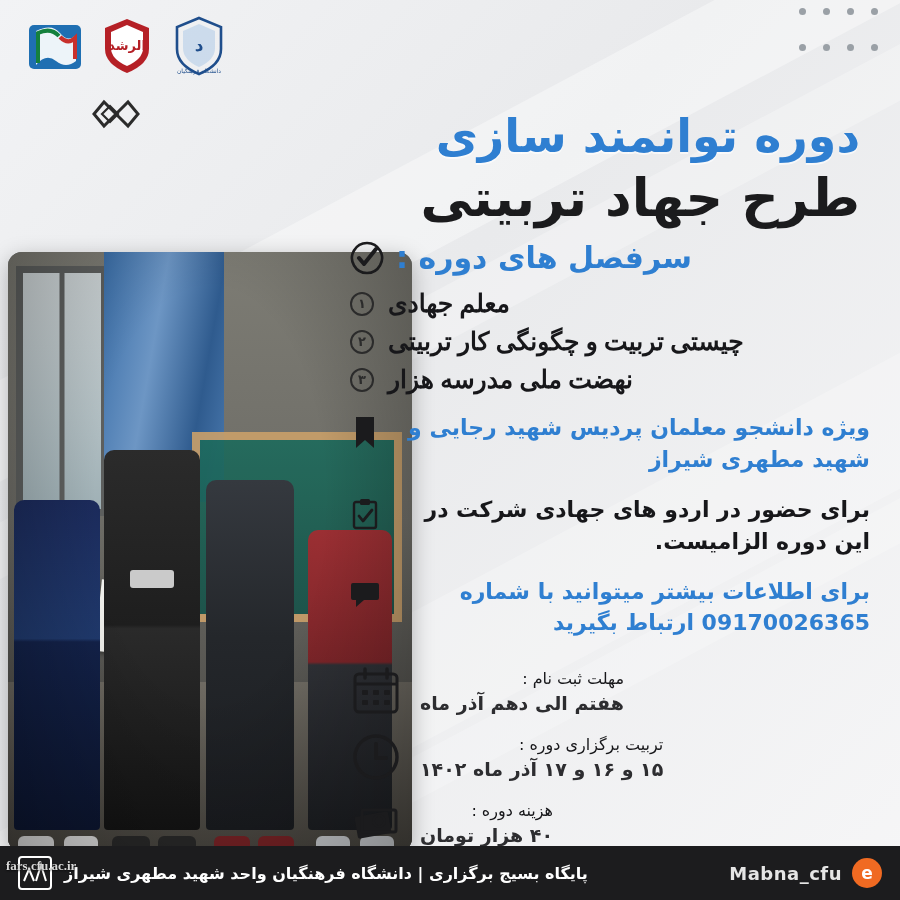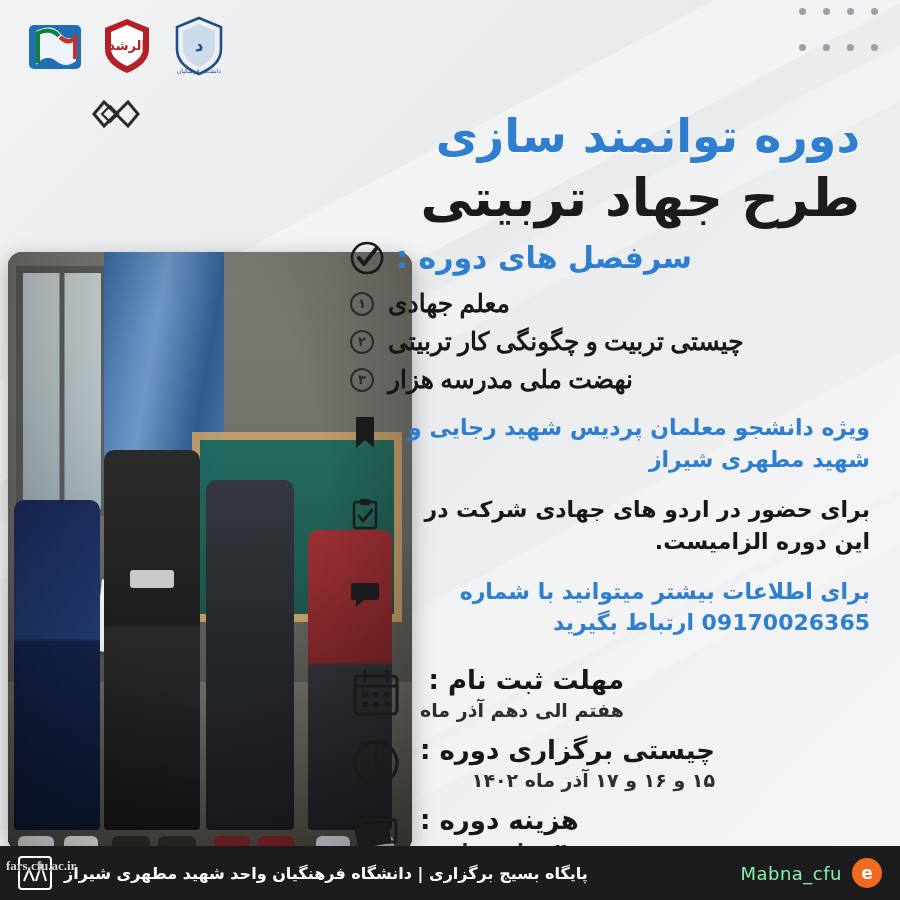--- a/index.html
+++ b/index.html
@@ -149,35 +149,35 @@
   .note.blue .n-txt { color: #2f7fd1; }
   .note.dark .n-txt { color: #17171a; }
   .note .n-ico { flex: 0 0 auto; width: 30px; display: flex; justify-content: center; padding-top: 4px; }
 
   .infos { margin-top: 26px; }
   .info-row {
     display: flex; align-items: center; justify-content: flex-end; gap: 18px;
     margin-bottom: 14px;
   }
   .info-row .i-txt { text-align: right; }
-  .info-row .i-label { font-size: 26px; font-weight: 700; color: #17171a; text-align: right; }
+  .info-row .i-label { font-size: 16px; font-weight: 400; color: #17171a; text-align: right; }
   .info-row .i-value { font-size: 19px; font-weight: 700; color: #2d2d30; margin-top: 4px; }
   .info-row .i-ico { flex: 0 0 auto; width: 52px; height: 52px; display: flex; align-items: center; justify-content: center; }
 
   
   .footer {
     position: absolute; left: 0; bottom: 0; width: 900px; height: 54px;
     background: #1c1c1e; display: flex; align-items: center;
     justify-content: space-between; padding: 0 18px; z-index: 8;
   }
   .footer-right { display: flex; align-items: center; gap: 12px; }
   .footer-right .f-txt { color: #fff; font-size: 16px; font-weight: 700; }
   .basij-logo { width: 34px; height: 36px; }
   .footer-left { display: flex; align-items: center; gap: 10px; }
-  .footer-left .f-handle { color: #86efac; font-size: 18px; font-weight: 400; letter-spacing: .5px; }
+  .footer-left .f-handle { color: #e5e5e5; font-size: 18px; font-weight: 700; letter-spacing: .5px; }
   .eitaa { width: 30px; height: 30px; border-radius: 50%; background: #f06a22;
            display: flex; align-items: center; justify-content: center; color: #fff;
            font-size: 17px; font-weight: 700; }
   .watermark {
     position: absolute; left: 6px; bottom: 26px; z-index: 9;
     color: #d9d9d9; font-size: 13px; font-weight: 700;
     font-family: Liberation Serif, serif;
     text-shadow: 0 1px 2px rgba(0,0,0,.7);
   }
 </style>
@@ -337,21 +337,21 @@
               <rect x="11" y="34" width="6" height="5" rx="1"></rect>
               <rect x="22" y="34" width="6" height="5" rx="1"></rect>
               <rect x="33" y="34" width="6" height="5" rx="1"></rect>
             </g>
           </svg>
         </div>
       </div>
 
       <div class="info-row">
         <div class="i-txt">
-          <div class="i-label">چیستی برگزاری دوره :</div>
+          <div class="i-label">تربیت برگزاری دوره :</div>
           <div class="i-value">۱۵ و ۱۶ و ۱۷ آذر ماه ۱۴۰۲</div>
         </div>
         <div class="i-ico">
           <svg width="50" height="50" viewBox="0 0 50 50">
             <circle cx="25" cy="25" r="21" fill="none" stroke="#1b1b1d" stroke-width="3.4"></circle>
             <path d="M25 12 v14 h10" fill="none" stroke="#1b1b1d" stroke-width="4" stroke-linecap="round" stroke-linejoin="round"></path>
           </svg>
         </div>
       </div>
 

